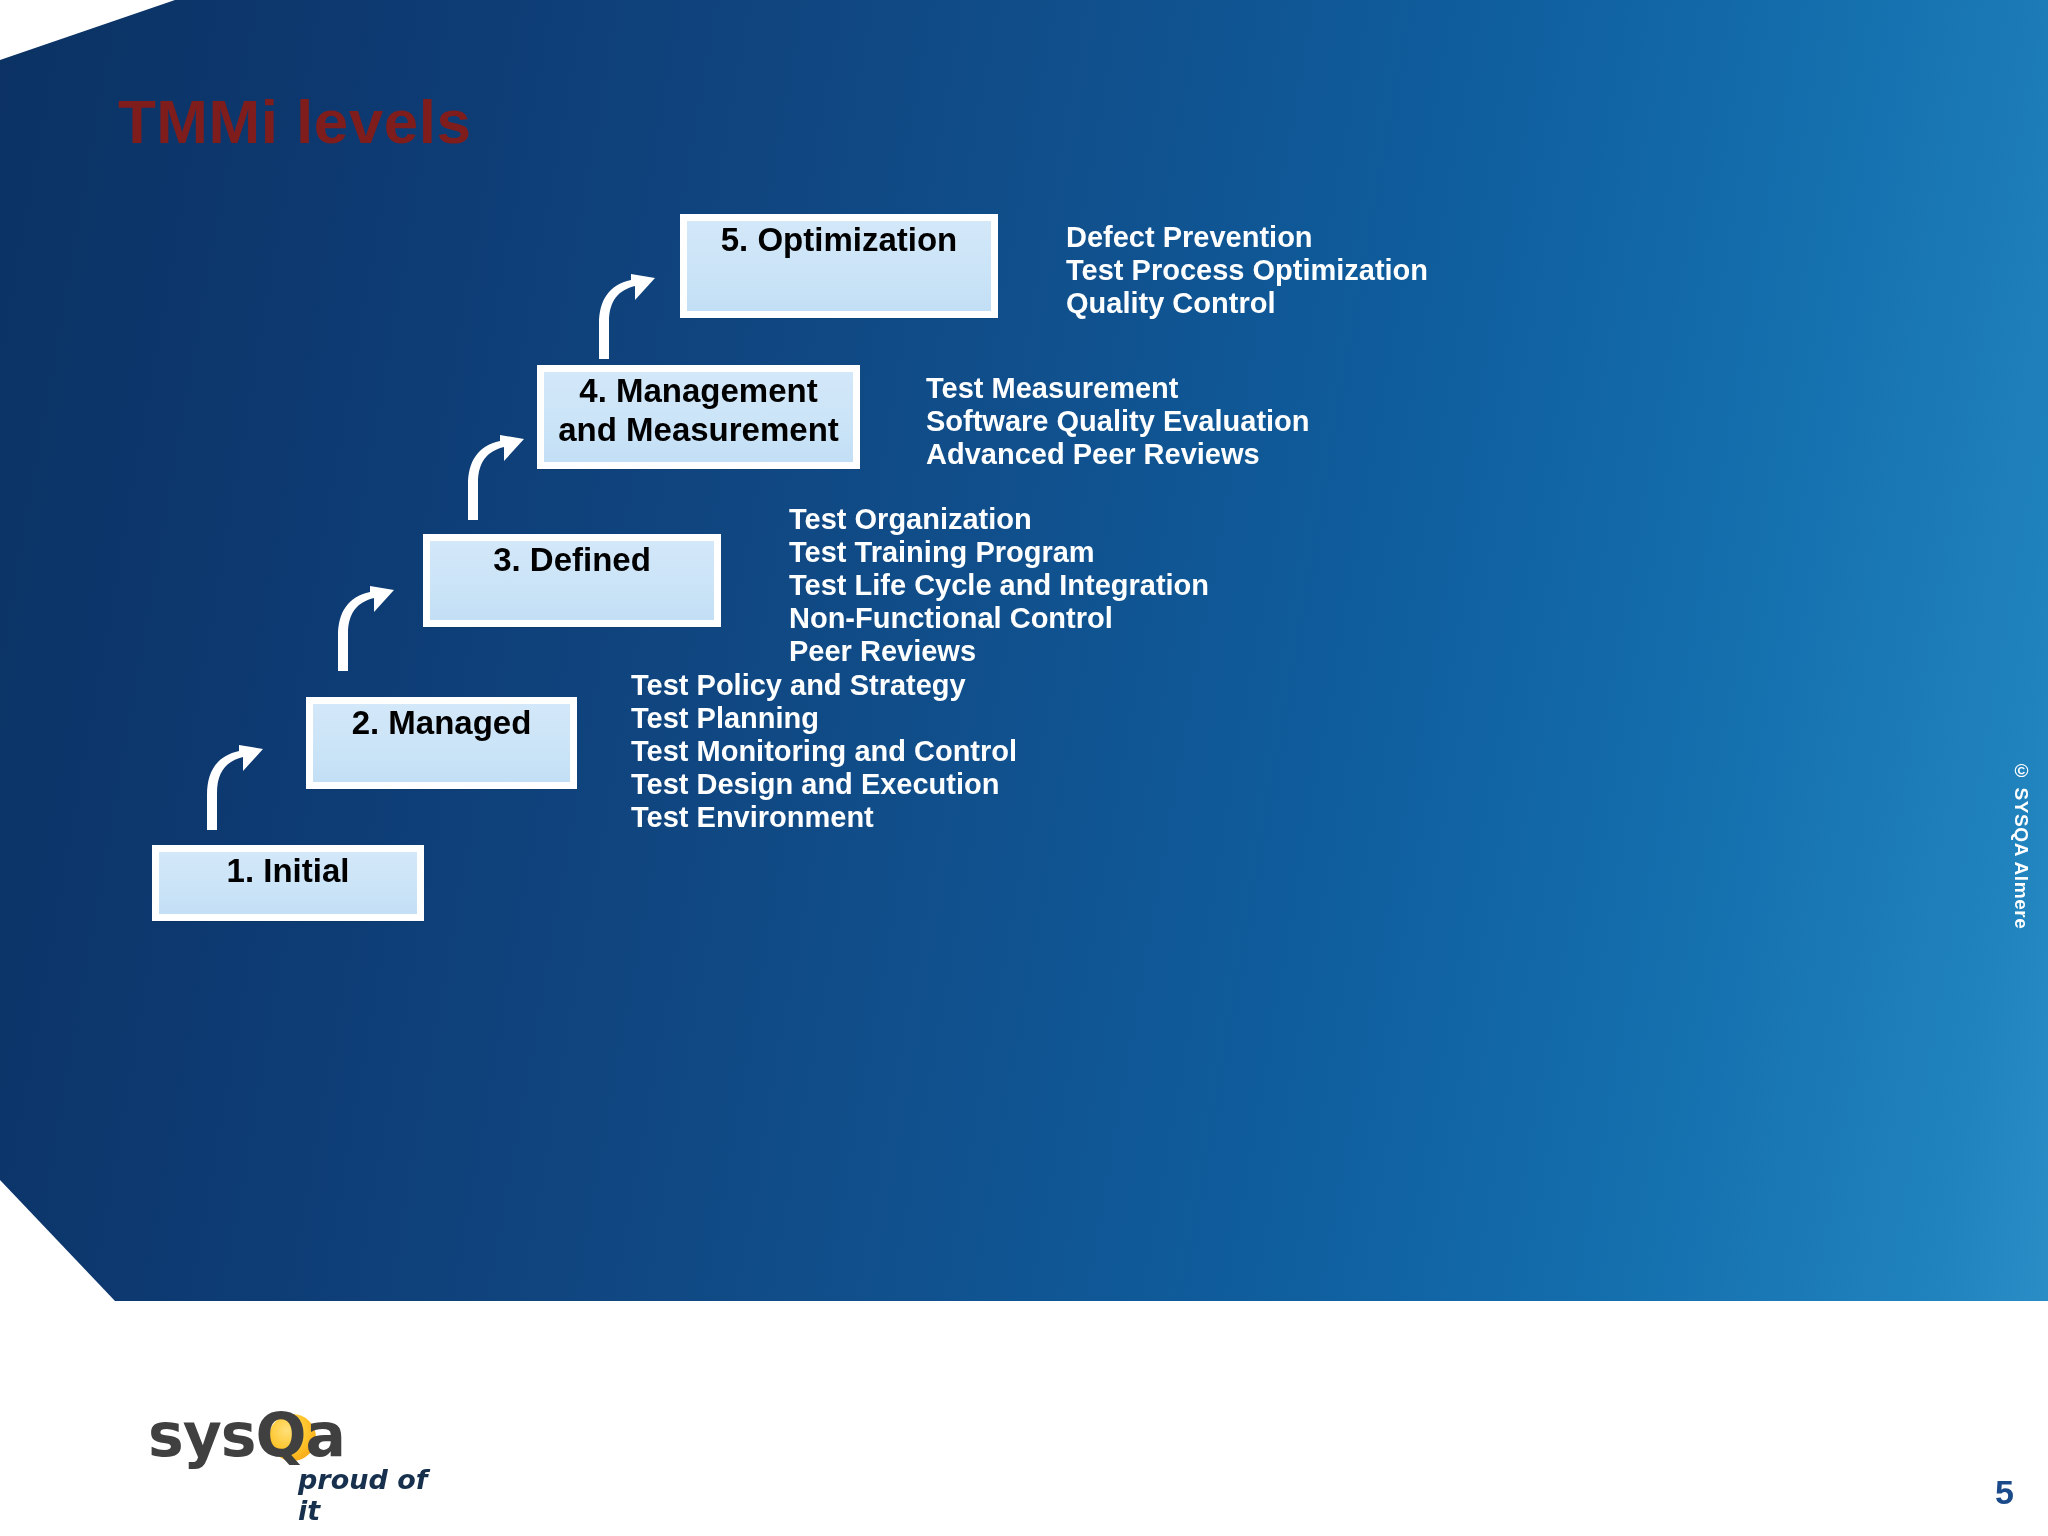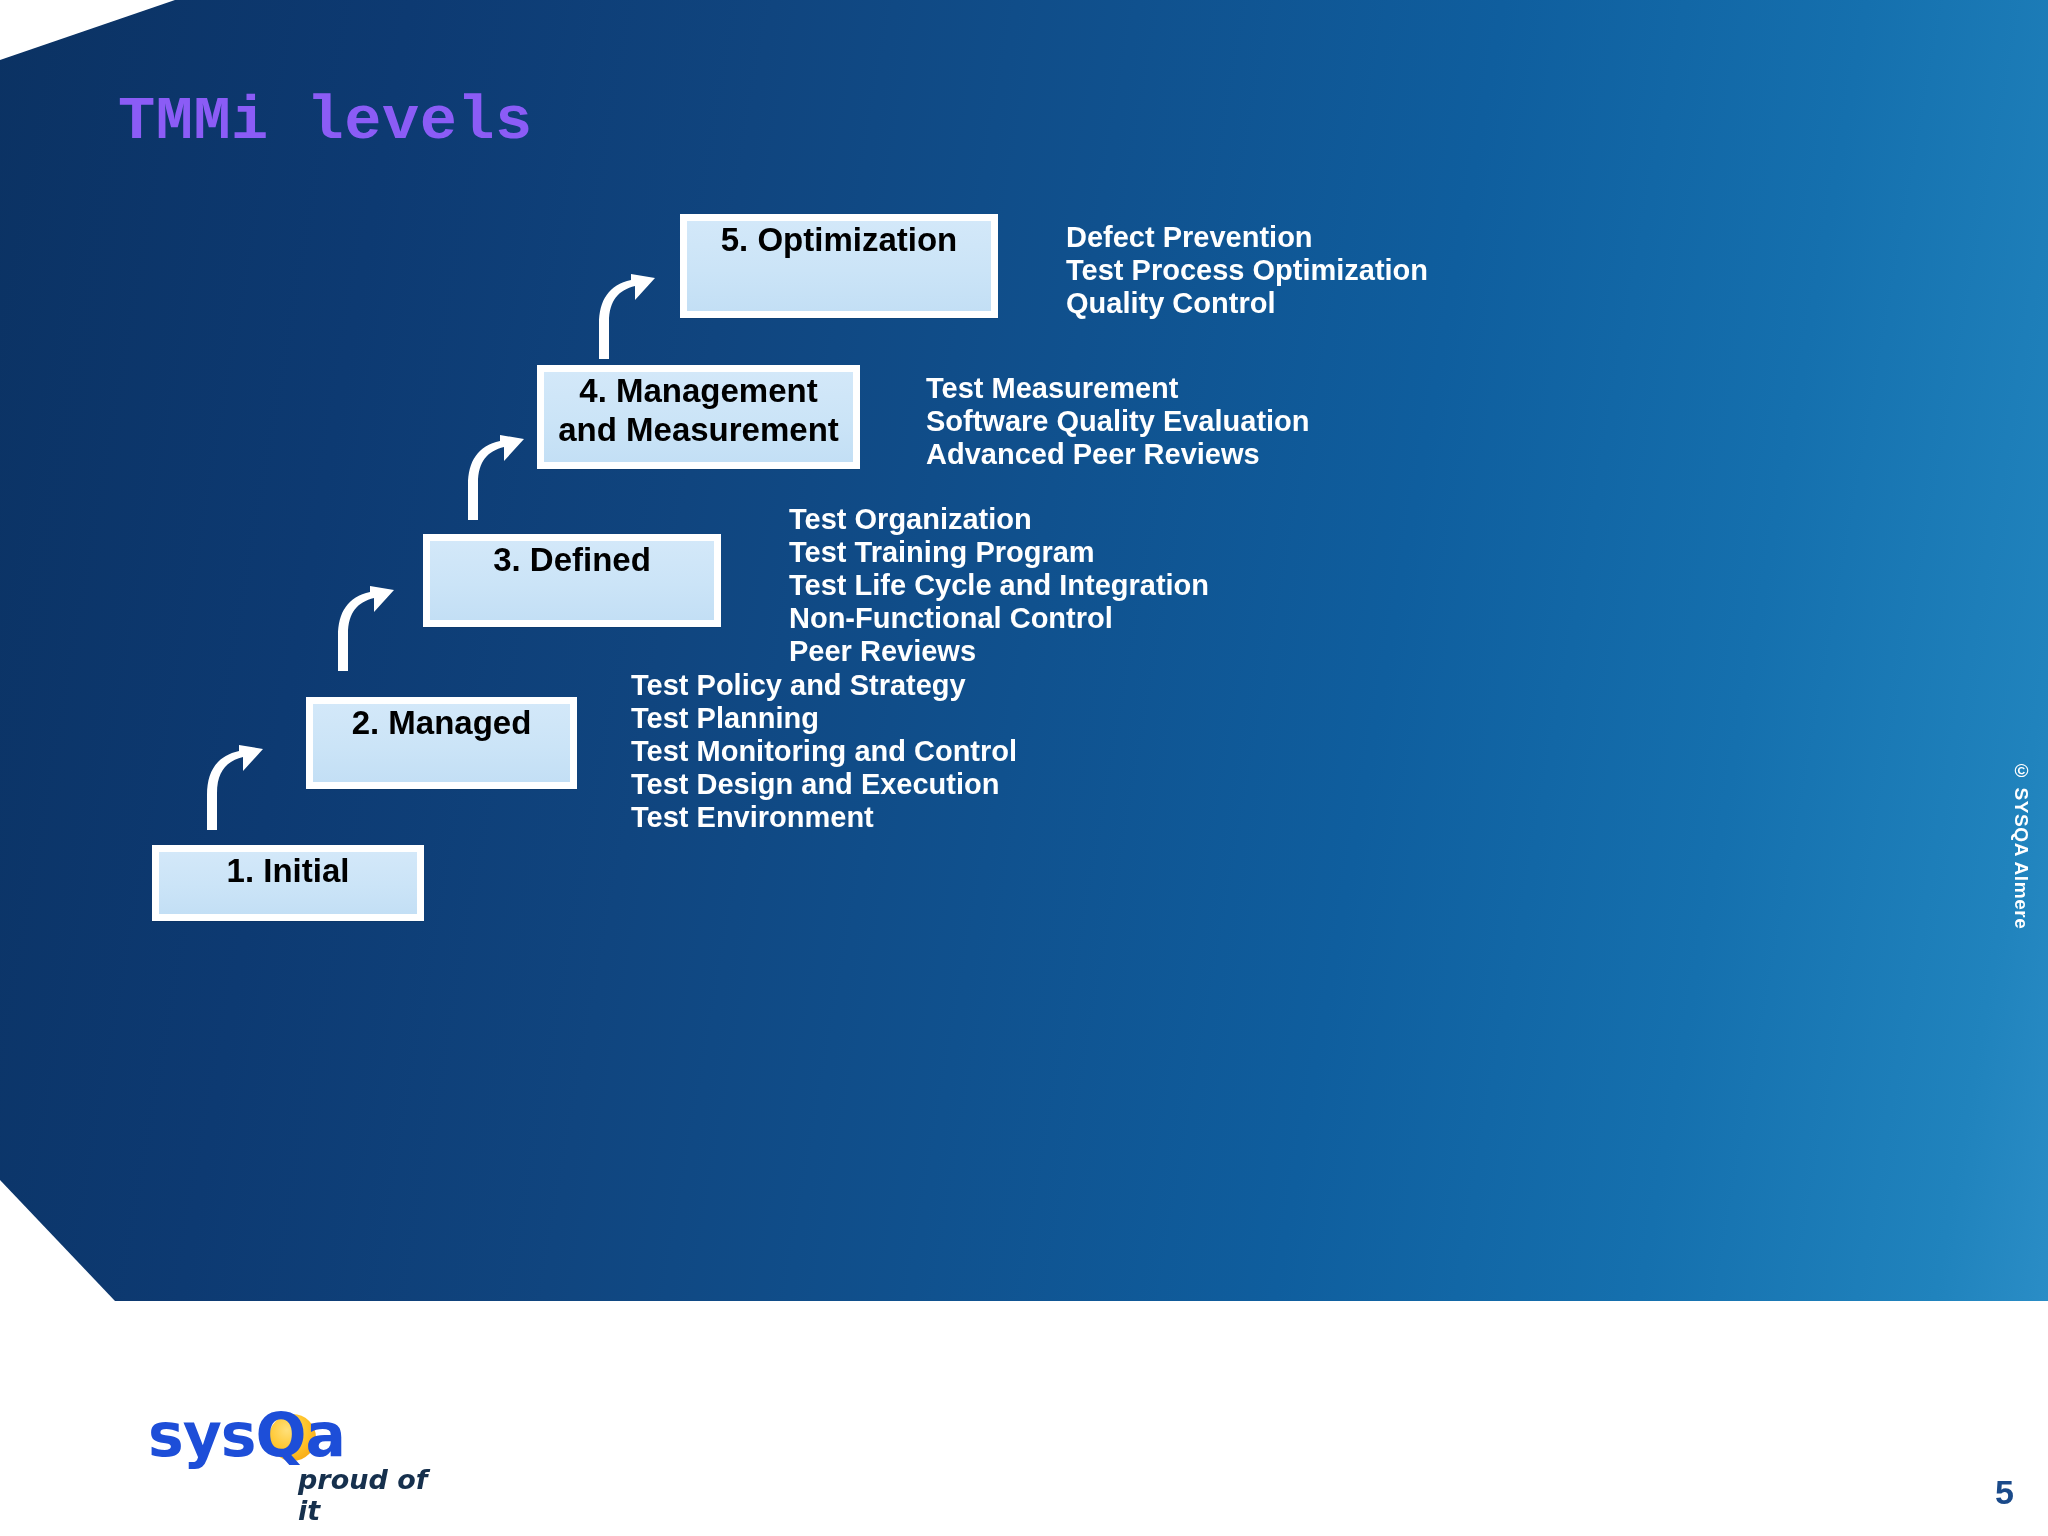--- a/index.html
+++ b/index.html
@@ -49,24 +49,23 @@
     clip-path: polygon(0 0, 175px 0, 0 60px);
   }
 
   
   .slide-title {
     position: absolute;
     left: 118px;
     top: 88px;
     font-size: 62px;
     font-weight: bold;
-    color: #8b5cf6;
+    color: #7f1d1d;
     letter-spacing: 0.5px;
     line-height: 1.1;
-    font-family: Liberation Mono, monospace;
   }
 
   
   .level-box {
     position: absolute;
     background: linear-gradient(180deg, #d3e8f9 0%, #cbe4f7 55%, #c3dff5 100%);
     border: 7px solid #ffffff;
     display: flex;
     align-items: flex-start;
     justify-content: center;
@@ -126,21 +125,21 @@
     left: 148px;
     top: 1400px;
     width: 300px;
     height: 96px;
   }
   .logo-word {
     position: absolute;
     left: 0; top: 0;
     font-size: 60px;
     font-weight: bold;
-    color: #1d4ed8;
+    color: #404040;
     letter-spacing: -1px;
     font-family: "DejaVu Sans", sans-serif;
   }
   .logo-q-circle {
     position: absolute;
     left: 121px;
     top: 14px;
     width: 47px;
     height: 47px;
     border-radius: 50%;

